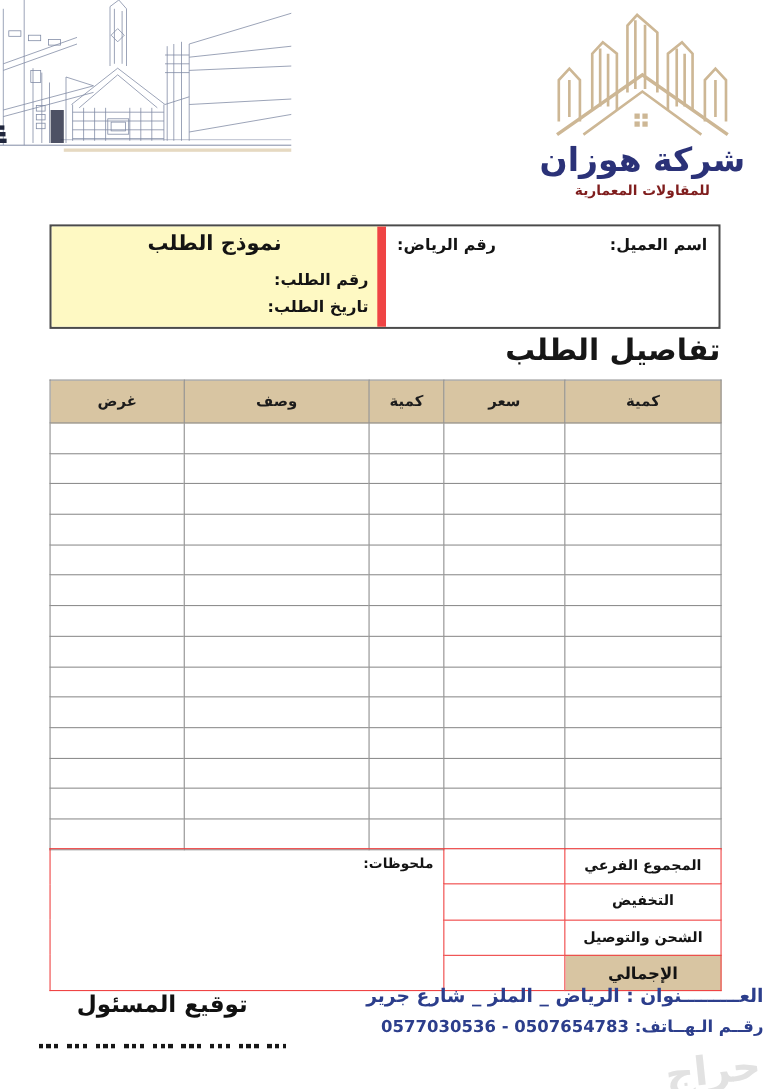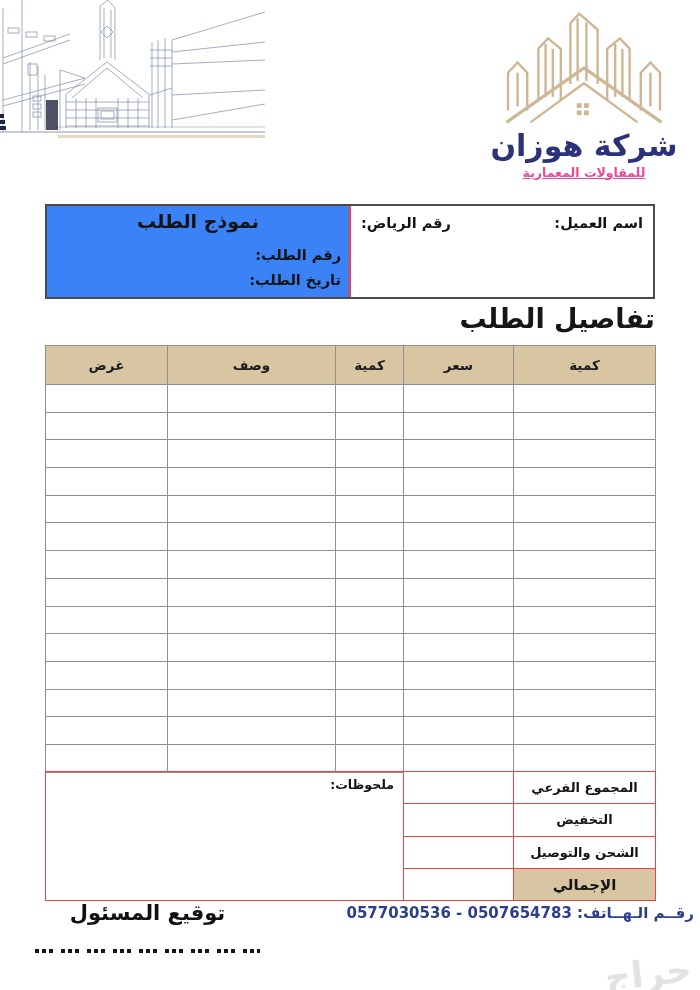--- a/index.html
+++ b/index.html
@@ -5,34 +5,34 @@
   html,body{margin:0;padding:0;background:#ffffff;}
   .page{
     position:relative;width:700px;height:990px;background:#ffffff;overflow:hidden;
     font-family:"DejaVu Sans","Liberation Sans",sans-serif;
   }
   
   .sketch{position:absolute;left:0;top:0;width:265px;height:140px;}
   
   .logo{position:absolute;right:10px;top:4px;width:212px;text-align:center;}
   .logo .company-name{color:#2b3278;font-size:30px;font-weight:700;direction:rtl;line-height:1.05;margin-top:2px;}
-  .logo .tagline{color:#ec4899;font-size:12.5px;font-weight:700;direction:rtl;margin-top:3px;text-decoration:underline;}
+  .logo .tagline{color:#7f1d1d;font-size:12.5px;font-weight:700;direction:rtl;margin-top:3px;}
   
   .main-title{
     position:absolute;left:48px;top:141px;color:#2b3278;font-size:39px;font-weight:800;
     direction:rtl;white-space:nowrap;
   }
   
   .order-box{
     position:absolute;left:45px;top:204px;width:610px;height:95px;
     border:2px solid #4b4b4b;display:flex;flex-direction:row-reverse;box-sizing:border-box;
   }
   .panel-white{width:302px;box-sizing:border-box;background:#ffffff;direction:rtl;
     display:flex;flex-direction:row;justify-content:space-between;padding:9px 10px 9px 10px;}
-  .panel-tan{flex:1;box-sizing:border-box;background:#3b82f6;border-right:2px solid #ef4444;direction:rtl;
+  .panel-tan{flex:1;box-sizing:border-box;background:#fef9c3;border-right:8px solid #ef4444;direction:rtl;
     display:flex;flex-direction:column;padding:4px 8px 4px 8px;}
   .field-label{font-size:14.5px;font-weight:700;color:#141414;text-align:right;}
   .panel-title{font-size:19px;font-weight:800;color:#141414;text-align:center;margin-bottom:6px;}
   .panel-tan .field-label{margin-top:9px;}
   
   .details-heading{position:absolute;right:45px;top:303px;font-size:27px;font-weight:800;color:#161616;direction:rtl;}
   
   .details-table{
     position:absolute;left:45px;top:345px;width:610px;border-collapse:collapse;direction:rtl;
     table-layout:fixed;border:1.5px solid #777777;
@@ -327,20 +327,21 @@
         </tr>
       </tbody>
   </table>
 
   <div class="footer-left">
     <div class="signature-label">توقيع المسئول</div>
     <div class="signature-line"></div>
   </div>
 
   <div class="footer-right">
+    <div class="address-line">العـــــــــنوان : الرياض _ الملز _ شارع جرير</div>
     <div class="phone-line">
       <span>رقــم الـهــاتف:</span>
       <span>0507654783 - 0577030536</span>
     </div>
   </div>
 
   <div class="watermark">حراج</div>
 
 </div>
 

